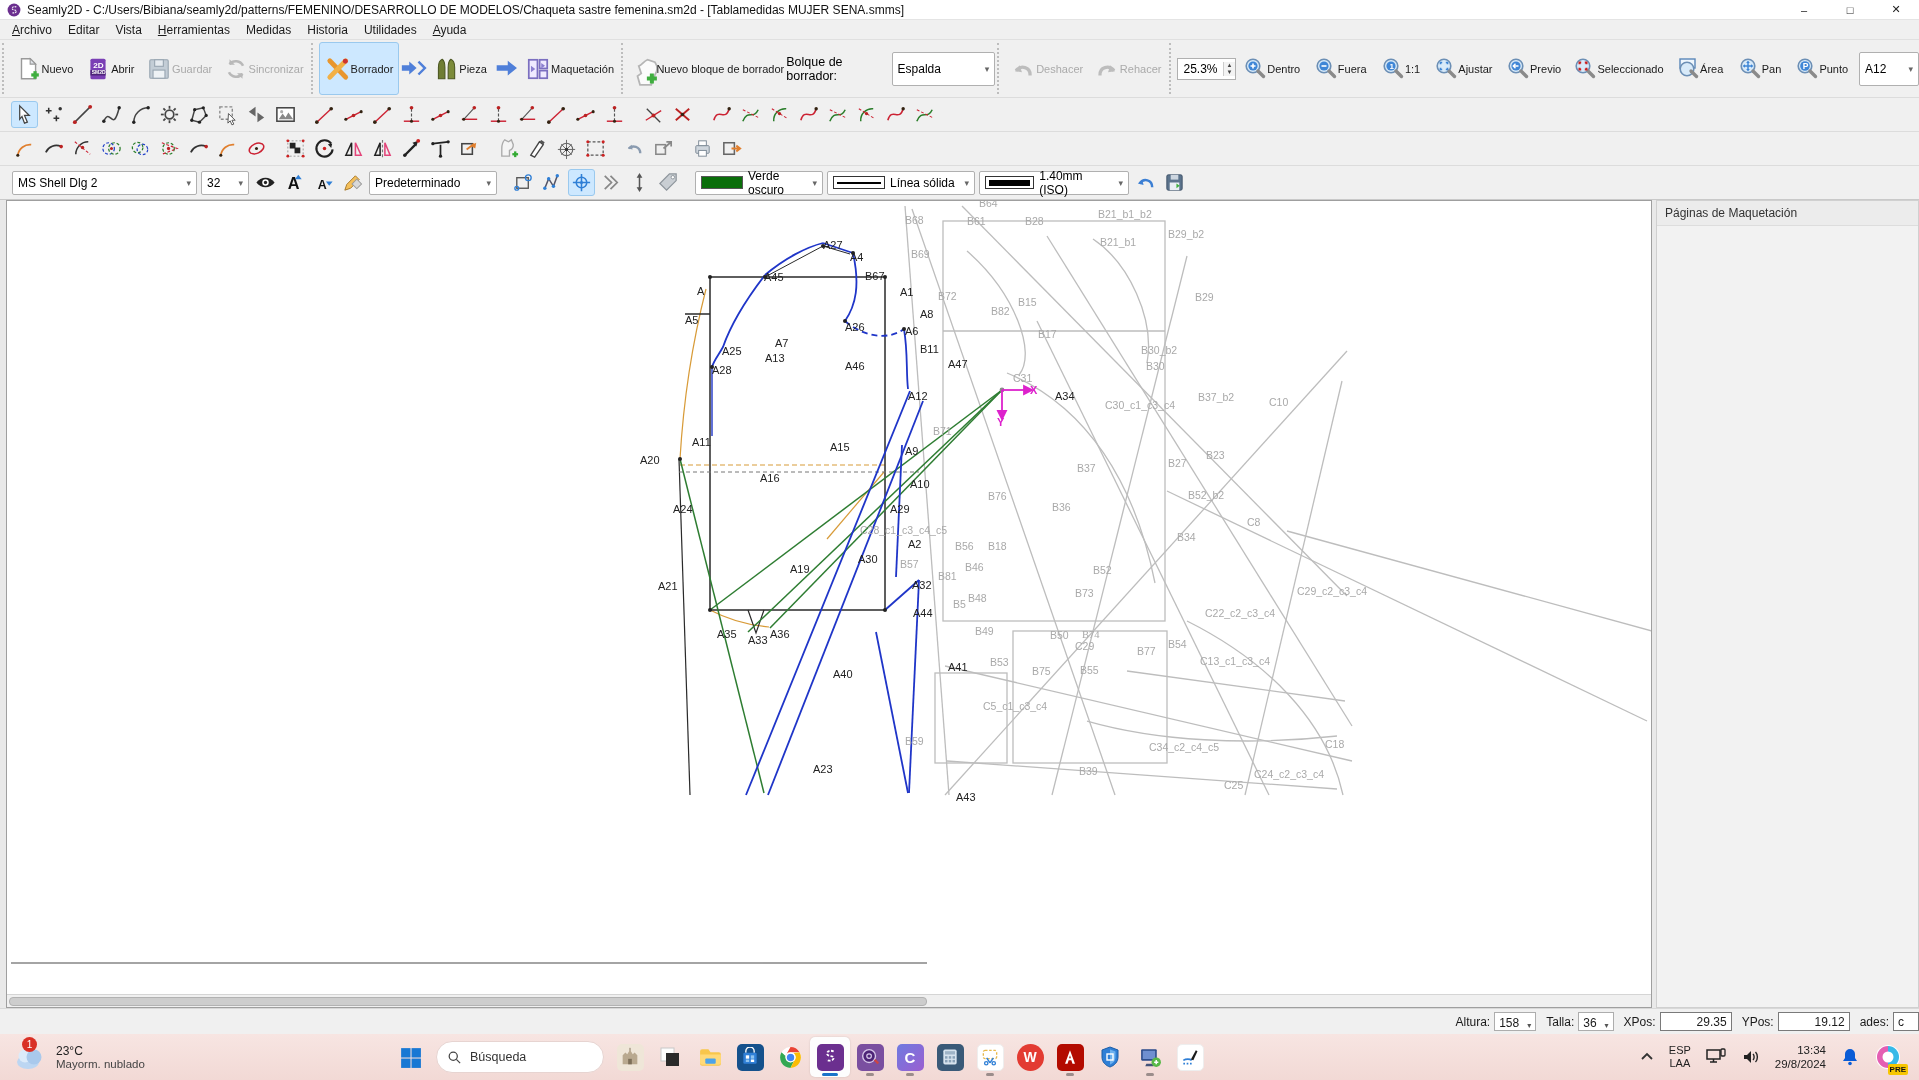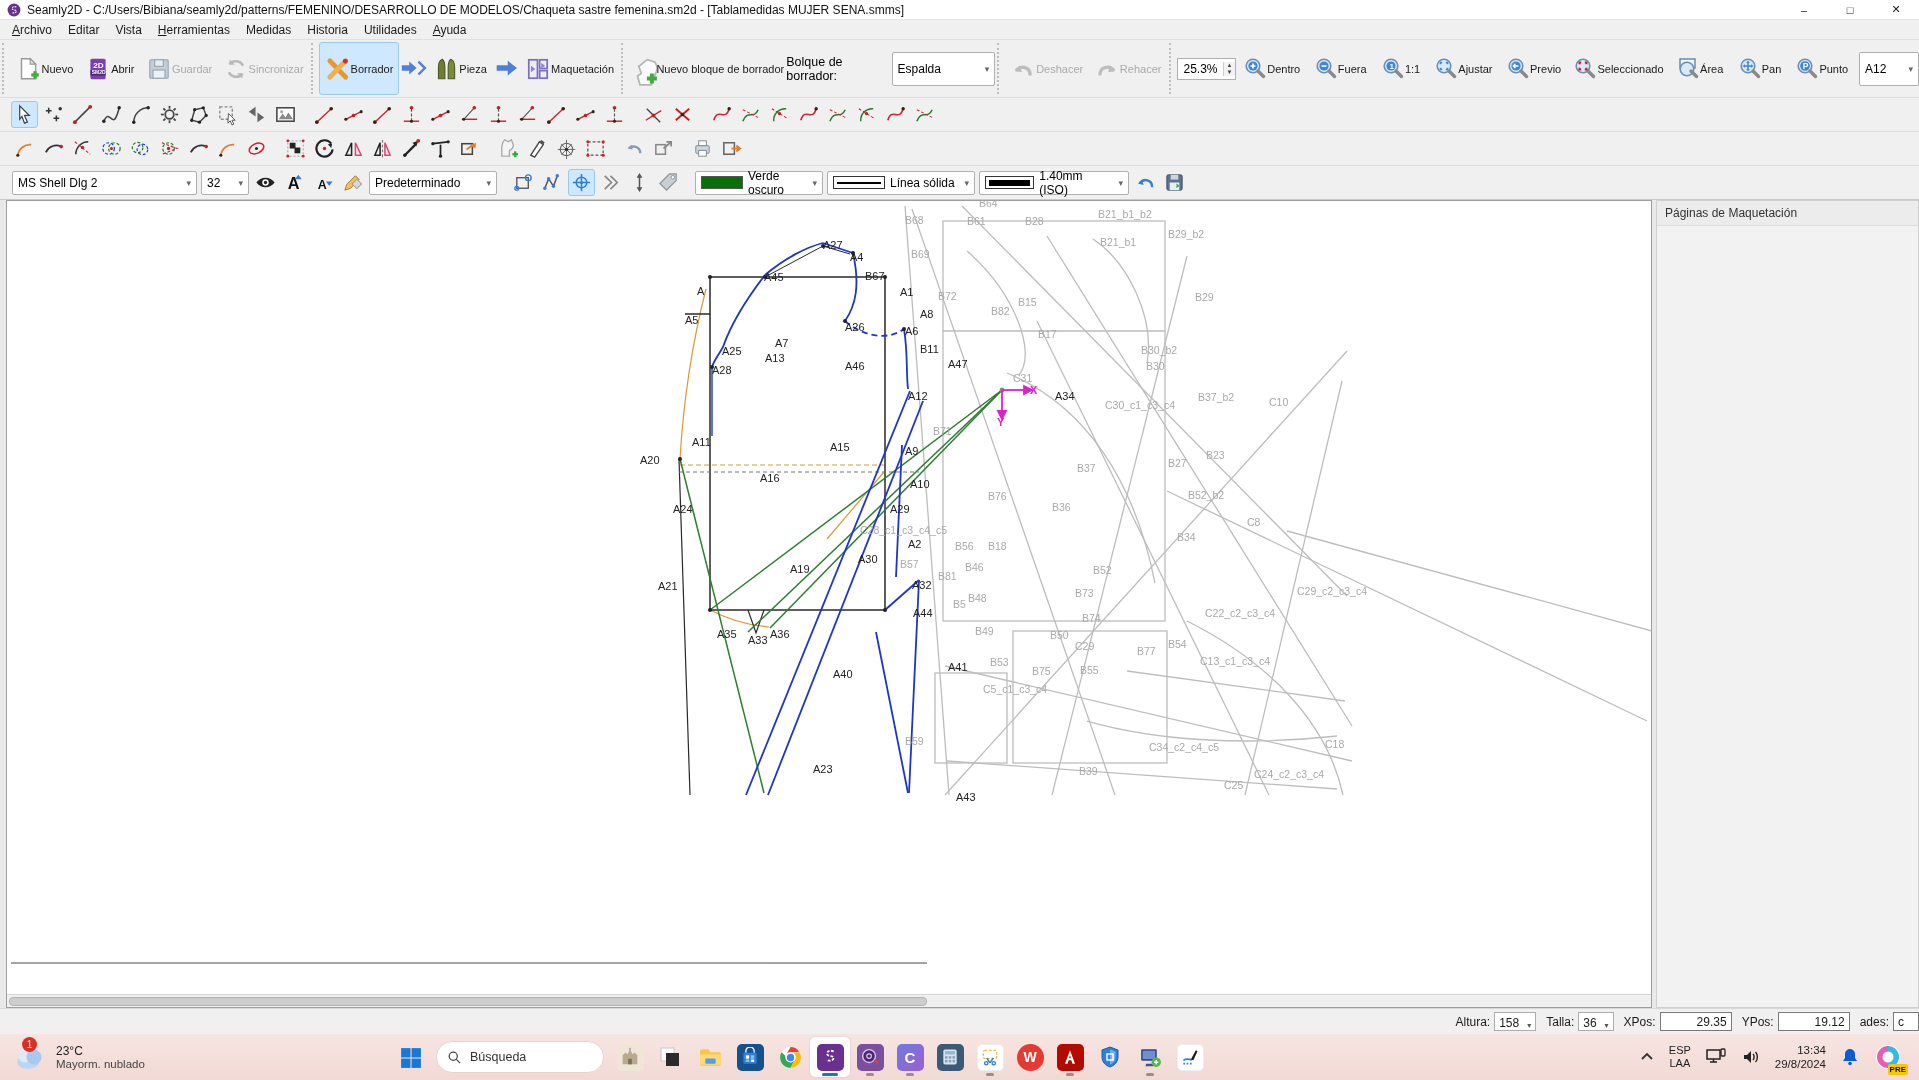--- a/index.html
+++ b/index.html
@@ -1027,30 +1027,30 @@
         <span class="plabel bg" style="left: 1086px; top: 335px; margin-top: 28px;">B52</span>
         <span class="plabel bg" style="left: 893px; top: 357px;">B57</span>
         <span class="plabel bg" style="left: 958px; top: 360px;">B46</span>
         <span class="plabel bg" style="left: 931px; top: 369px;">B81</span>
         <span class="plabel bg" style="left: 961px; top: 391px;">B48</span>
         <span class="plabel bg" style="left: 946px; top: 397px;">B5</span>
         <span class="plabel bg" style="left: 1068px; top: 386px;">B73</span>
         <span class="plabel bg" style="left: 1290px; top: 384px;">C29_c2_c3_c4</span>
         <span class="plabel bg" style="left: 1198px; top: 406px;">C22_c2_c3_c4</span>
         <span class="plabel bg" style="left: 968px; top: 424px;">B49</span>
-        <span class="plabel bg" style="left: 1075px; top: 411px;">B74</span>
+        <span class="plabel bg" style="left: 1075px; top: 428px; font-family: Liberation Serif, serif;">B74</span>
         <span class="plabel bg" style="left: 1043px; top: 428px;">B50</span>
         <span class="plabel bg" style="left: 1068px; top: 439px;">C29</span>
         <span class="plabel bg" style="left: 983px; top: 455px;">B53</span>
         <span class="plabel bg" style="left: 1025px; top: 464px; text-align: right;">B75</span>
         <span class="plabel bg" style="left: 1073px; top: 463px;">B55</span>
         <span class="plabel bg" style="left: 1161px; top: 437px;">B54</span>
         <span class="plabel bg" style="left: 1130px; top: 444px;">B77</span>
         <span class="plabel bg" style="left: 1193px; top: 454px;">C13_c1_c3_c4</span>
-        <span class="plabel bg" style="left: 934px; top: 482px; padding-left: 42px;">C5_c1_c3_c4</span>
+        <span class="plabel bg" style="left: 934px; top: 499px; padding-left: 42px;">C5_c1_c3_c4</span>
         <span class="plabel bg" style="left: 898px; top: 534px;">B59</span>
         <span class="plabel bg" style="left: 1072px; top: 564px;">B39</span>
         <span class="plabel bg" style="left: 1142px; top: 540px;">C34_c2_c4_c5</span>
         <span class="plabel bg" style="left: 1318px; top: 537px;">C18</span>
         <span class="plabel bg" style="left: 1217px; top: 578px;">C25</span>
         <span class="plabel bg" style="left: 1247px; top: 567px;">C24_c2_c3_c4</span>
         <span class="plabel axis" style="left: 1023px; top: 183px;">X</span>
         <span class="plabel axis" style="left: 990px; top: 215px;">Y</span>
       </div>
     <div class="hscroll">

